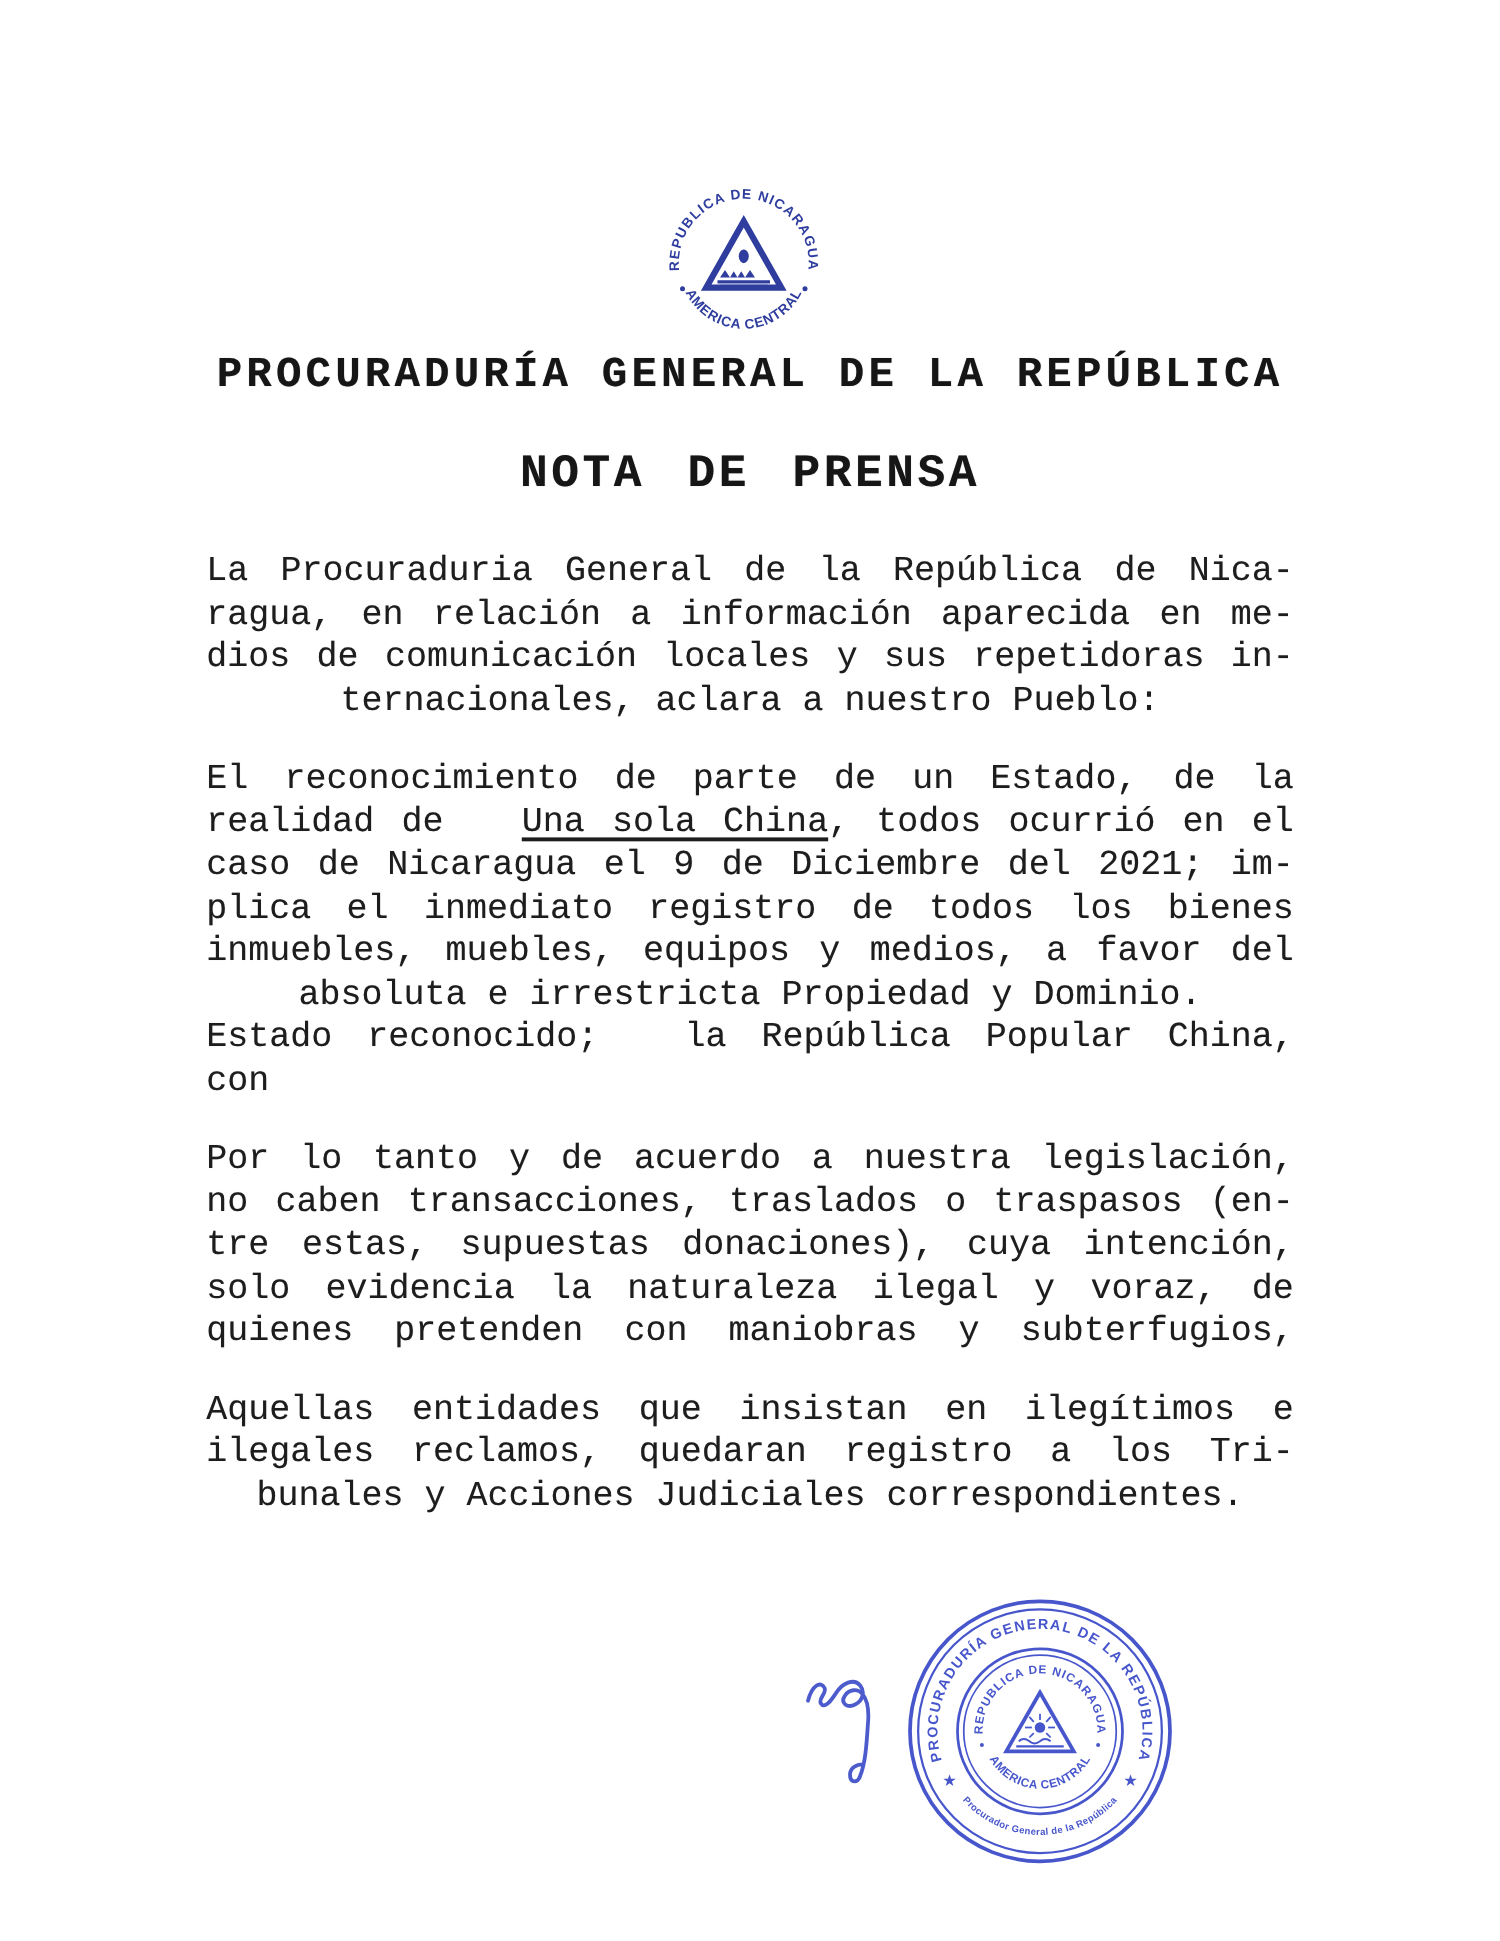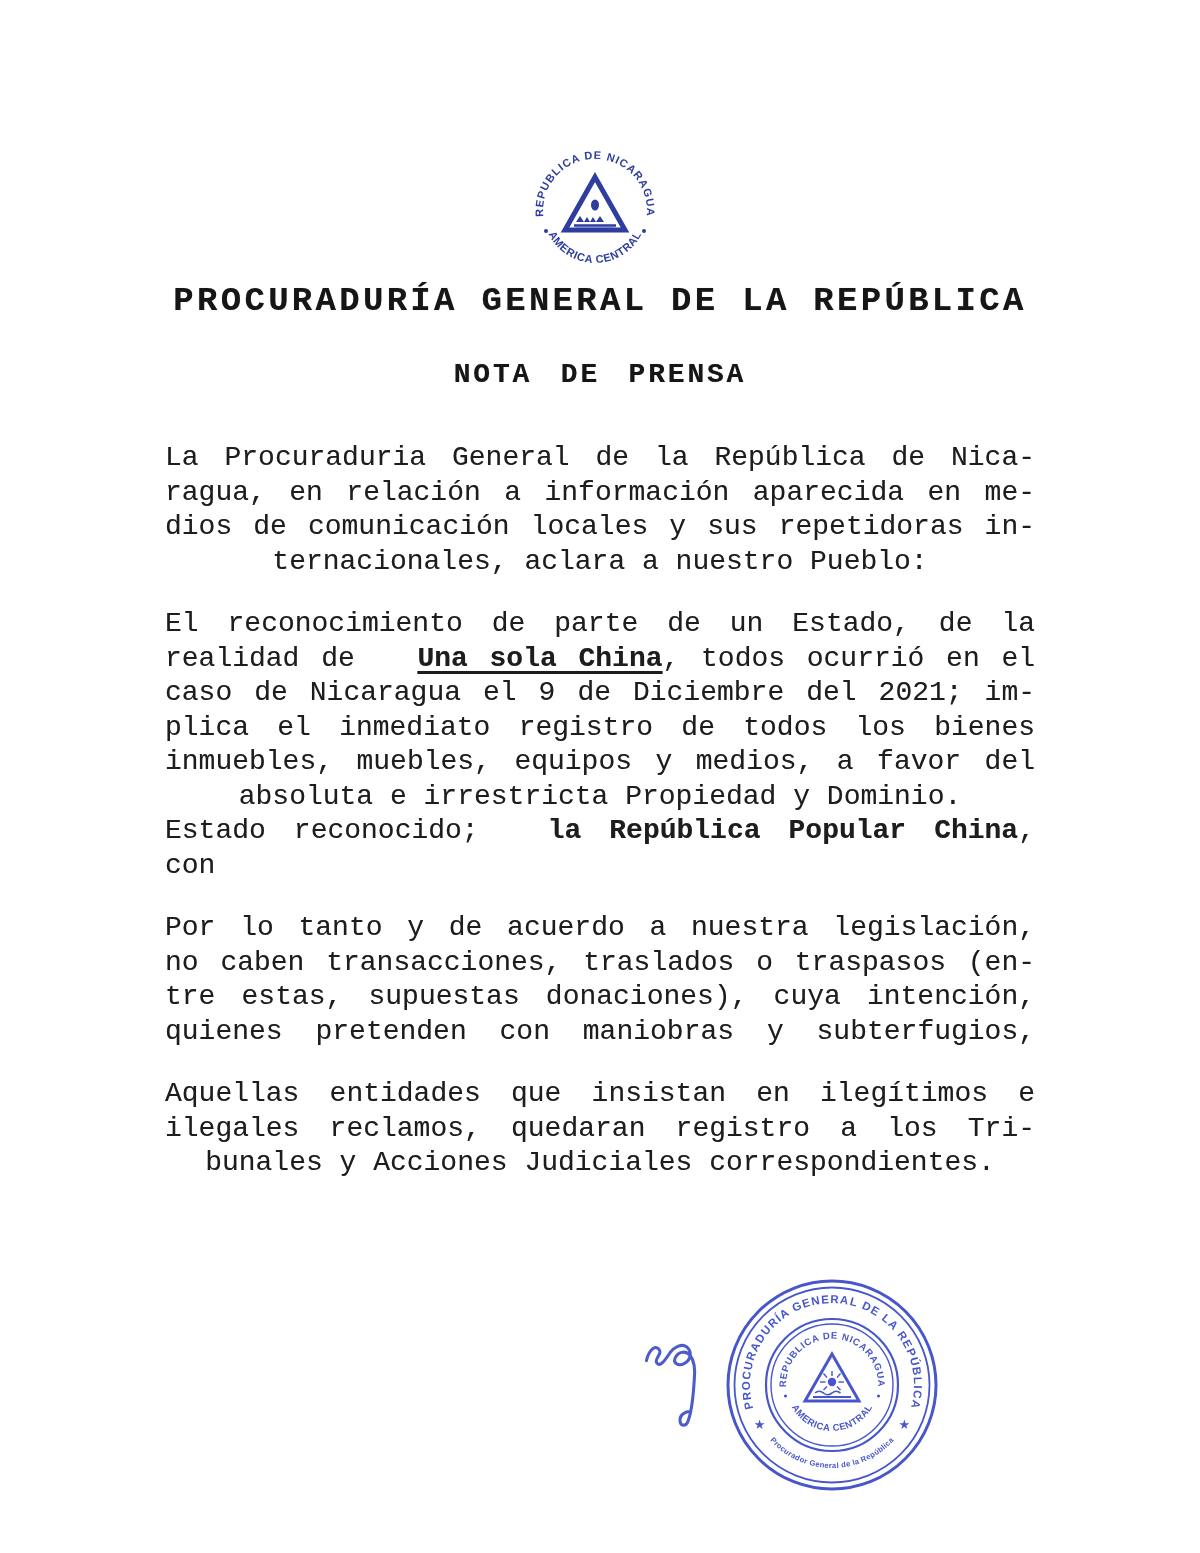--- a/index.html
+++ b/index.html
@@ -18,36 +18,36 @@
     position:absolute;left:0;top:282px;width:1200px;
     text-align:center;
     font-weight:700;font-size:34px;letter-spacing:3.3px;
     color:#161616;
     text-shadow:0 0 .7px rgba(0,0,0,.45);
     white-space:nowrap;
   }
   .doc-subtitle{
     position:absolute;left:0;top:359px;width:1200px;
     text-align:center;
-    font-weight:700;font-size:28px;letter-spacing:2.8px;word-spacing:9px;
+    font-weight:700;font-size:37px;letter-spacing:2.8px;word-spacing:9px;
     color:#161616;
     text-shadow:0 0 .7px rgba(0,0,0,.45);
     white-space:nowrap;
   }
   
   .doc-body{
     position:absolute;left:165px;top:441px;width:870px;
     font-size:28px;line-height:34.5px;
     color:#1d1d1d;
     text-shadow:0 0 .6px rgba(0,0,0,.35);
   }
   .paragraph{margin:0 0 28px 0;}
   .line{text-align:center;}
   .line.just{text-align:justify;text-align-last:justify;}
-  .seg-b{font-weight:700;margin-left:41px;}
+  .seg-b{font-weight:400;margin-left:41px;}
   .seg-u{text-decoration:underline;text-decoration-thickness:2.5px;text-underline-offset:5px;}
   .dateline{margin-top:0;}
   
   .signature{position:absolute;left:638px;top:1328px;width:82px;height:112px;}
   .stamp{position:absolute;left:714px;top:1267px;width:236px;height:236px;opacity:.93;}
   .arc-text{font-family:"Liberation Sans", sans-serif;}
 </style>
 </head>
 <body>
 
@@ -96,20 +96,21 @@
         <div class="line just"><span>caso de Nicaragua el 9 de Diciembre del 2021; im-</span></div>
         <div class="line just"><span>plica el inmediato registro de todos los bienes</span></div>
         <div class="line just"><span>inmuebles, muebles, equipos y medios, a favor del</span></div>
         <div class="line"><span>absoluta e irrestricta Propiedad y Dominio.</span></div>
         <div class="line just"><span>Estado reconocido; </span><span class="seg-b">la República Popular China</span><span>, con</span></div>
       </div>
       <div class="paragraph">
         <div class="line just"><span>Por lo tanto y de acuerdo a nuestra legislación,</span></div>
         <div class="line just"><span>no caben transacciones, traslados o traspasos (en-</span></div>
         <div class="line just"><span>tre estas, supuestas donaciones), cuya intención,</span></div>
+        <div class="line just"><span>solo evidencia la naturaleza ilegal y voraz, de</span></div>
         <div class="line just"><span>quienes pretenden con maniobras y subterfugios,</span></div>
       </div>
       <div class="paragraph">
         <div class="line just"><span>Aquellas entidades que insistan en ilegítimos e</span></div>
         <div class="line just"><span>ilegales reclamos, quedaran registro a los Tri-</span></div>
         <div class="line"><span>bunales y Acciones Judiciales correspondientes.</span></div>
       </div>
   </div>
 
   <svg class="signature" viewBox="0 0 80 110">

